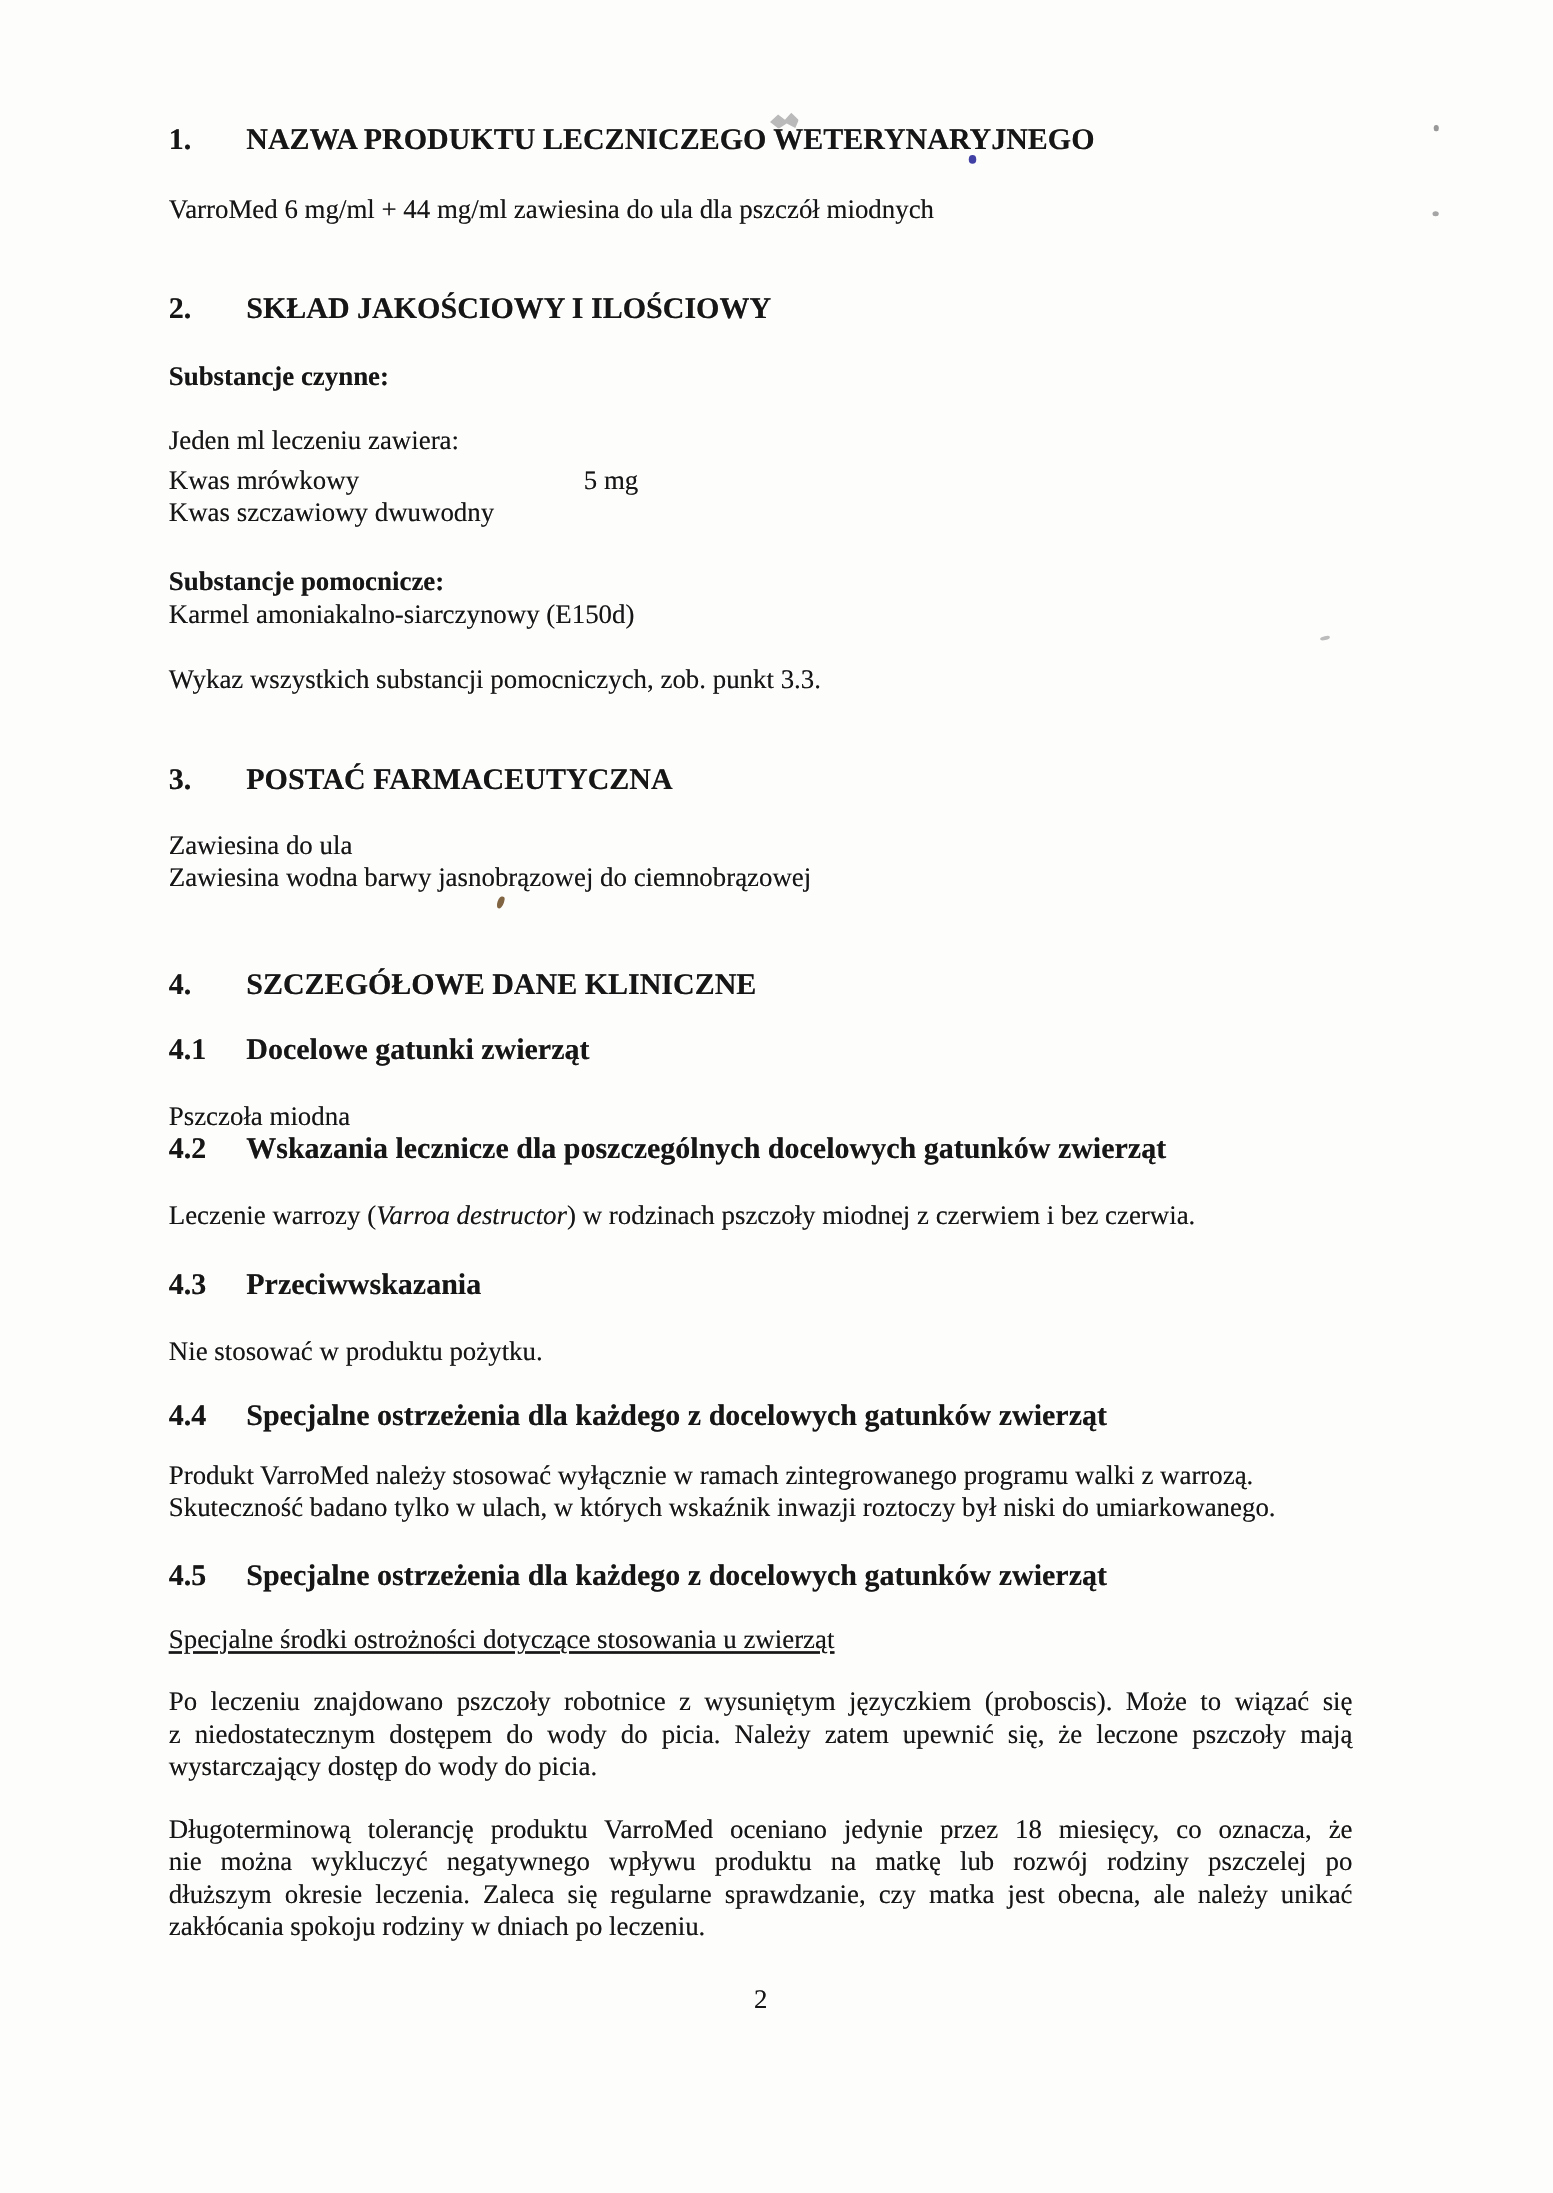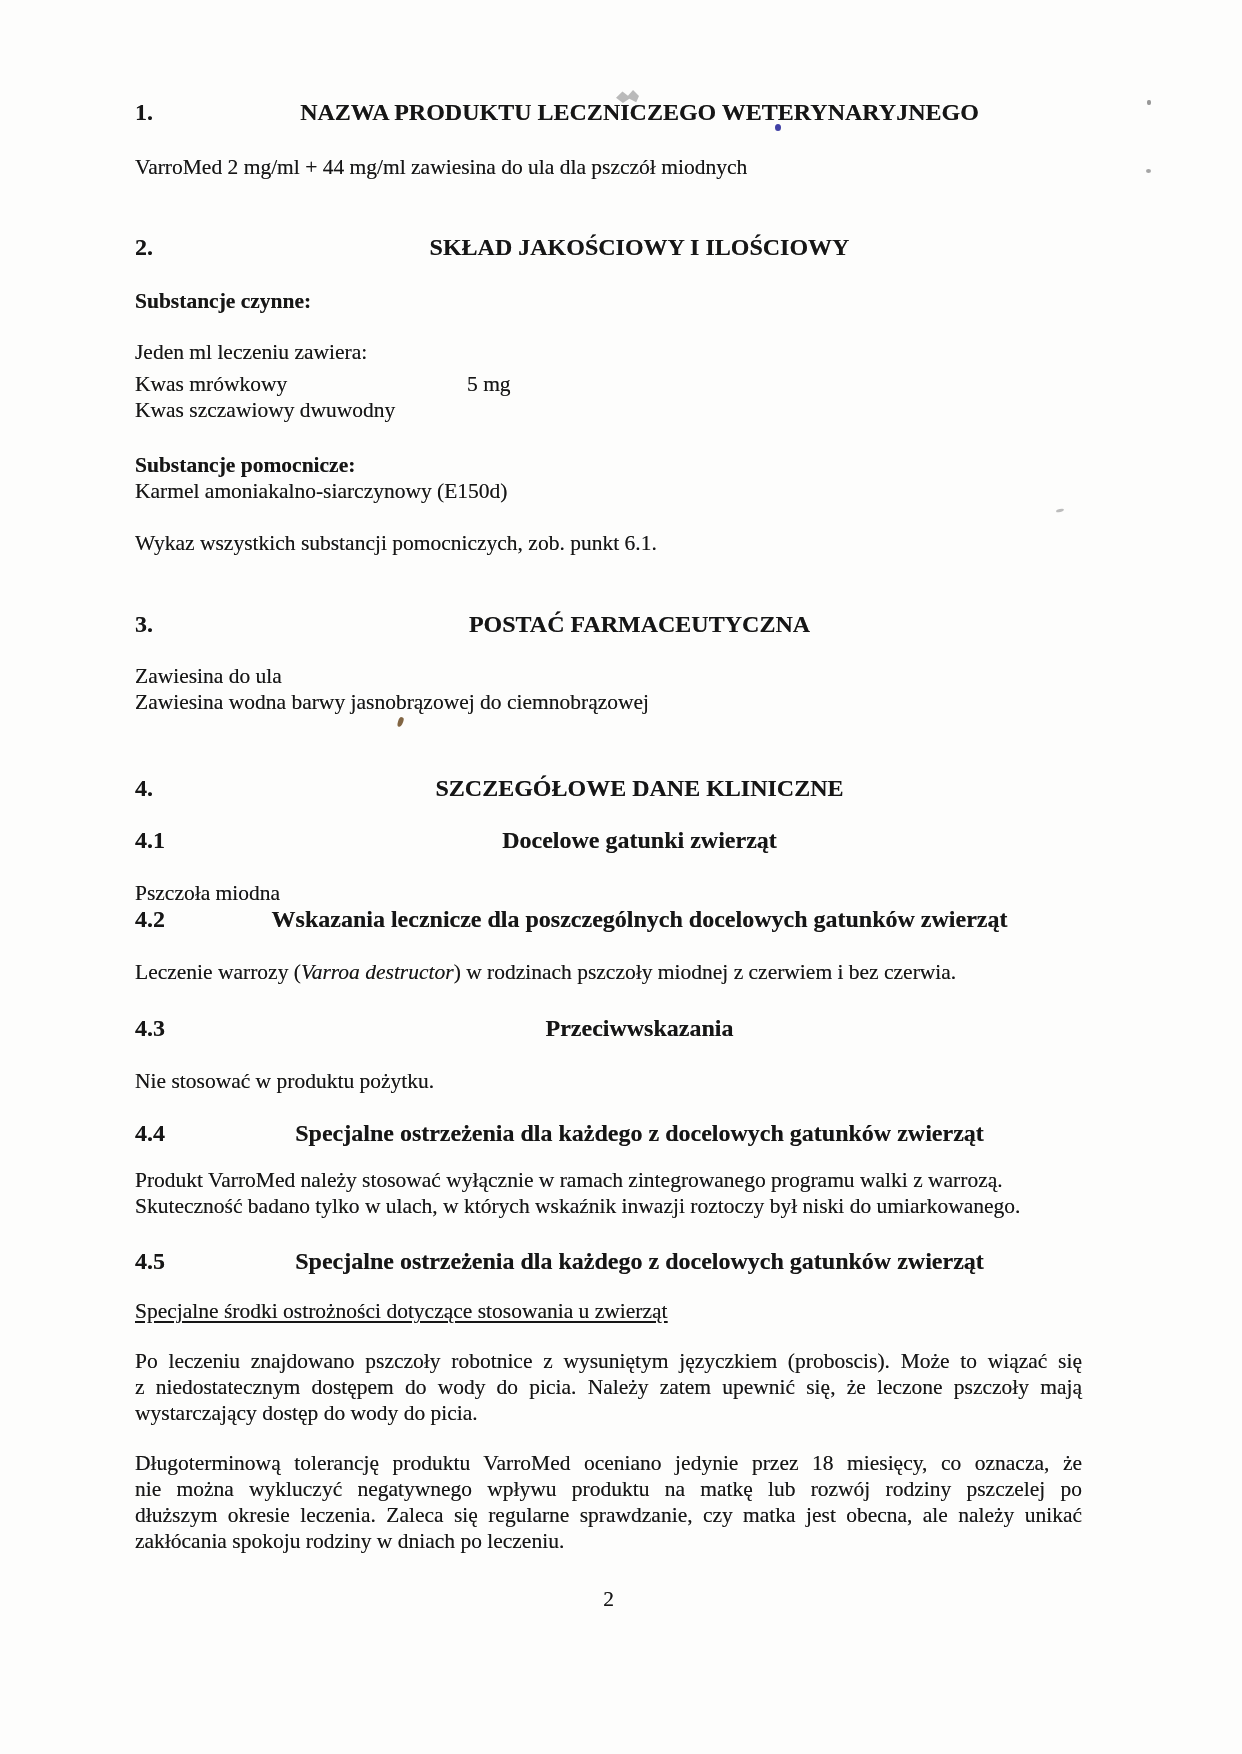--- a/index.html
+++ b/index.html
@@ -16,21 +16,21 @@
     text-shadow:0 0 .45px rgba(20,20,20,.55);
   }
   .content{
     position:absolute;left:135px;top:0;width:947px;
   }
   .line{display:block;}
   
   .h-main{font-weight:bold;font-size:24px;display:flex;}
   .h-sub{font-weight:bold;font-size:24px;display:flex;}
   .h-num{flex:0 0 62px;}
-  .h-txt{flex:1 1 auto;text-align:center;}
+  .h-txt{flex:1 1 auto;}
   .bold{font-weight:bold;}
   .underlined{text-decoration:underline;text-underline-offset:3px;text-decoration-thickness:1.5px;}
   .italic{font-style:italic;text-align:center;}
   
   .jline{text-align:justify;text-align-last:justify;}
   
   .comp-row{display:flex;}
   .comp-label{flex:0 0 325px;}
   .comp-value{flex:1 1 auto;width:622px;}
   .indent-sm{text-indent:7px;}
@@ -60,40 +60,40 @@
   <div class="artifact speck-2"></div>
   <div class="artifact speck-3"></div>
   <div class="artifact speck-brown"></div>
 
   <div class="content">
 
     <div class="h-main" style="margin-top:99px">
       <span class="h-num">1.</span>
       <span class="h-txt">NAZWA PRODUKTU LECZNICZEGO WETERYNARYJNEGO</span>
     </div>
-    <div class="line" style="margin-top:29px">VarroMed 2 mg/ml + 44 mg/ml zawiesina do ula dla pszczół miodnych</div>
+    <div class="line" style="margin-top:29px">VarroMed 6 mg/ml + 44 mg/ml zawiesina do ula dla pszczół miodnych</div>
 
     <div class="h-main" style="margin-top:54px">
       <span class="h-num">2.</span>
       <span class="h-txt">SKŁAD JAKOŚCIOWY I ILOŚCIOWY</span>
     </div>
     <div class="line bold" style="margin-top:28px">Substancje czynne:</div>
     <div class="line" style="margin-top:25px">Jeden ml leczeniu zawiera:</div>
 
     <div class="comp-row" style="margin-top:6px">
       <span class="comp-label">Kwas mrówkowy</span>
       <span class="comp-value indent-sm">5 mg</span>
     </div>
     <div class="comp-row">
       <span class="comp-label">Kwas szczawiowy dwuwodny</span>
     </div>
 
     <div class="line bold" style="margin-top:29px">Substancje pomocnicze:</div>
     <div class="line">Karmel amoniakalno-siarczynowy (E150d)</div>
-    <div class="line" style="margin-top:26px">Wykaz wszystkich substancji pomocniczych, zob. punkt 6.1.</div>
+    <div class="line" style="margin-top:26px">Wykaz wszystkich substancji pomocniczych, zob. punkt 3.3.</div>
 
     <div class="h-main" style="margin-top:55px">
       <span class="h-num">3.</span>
       <span class="h-txt">POSTAĆ FARMACEUTYCZNA</span>
     </div>
     <div class="line" style="margin-top:26px">Zawiesina do ula</div>
     <div class="line">Zawiesina wodna barwy jasnobrązowej do ciemnobrązowej</div>
 
     <div class="h-main" style="margin-top:60px">
       <span class="h-num">4.</span>

